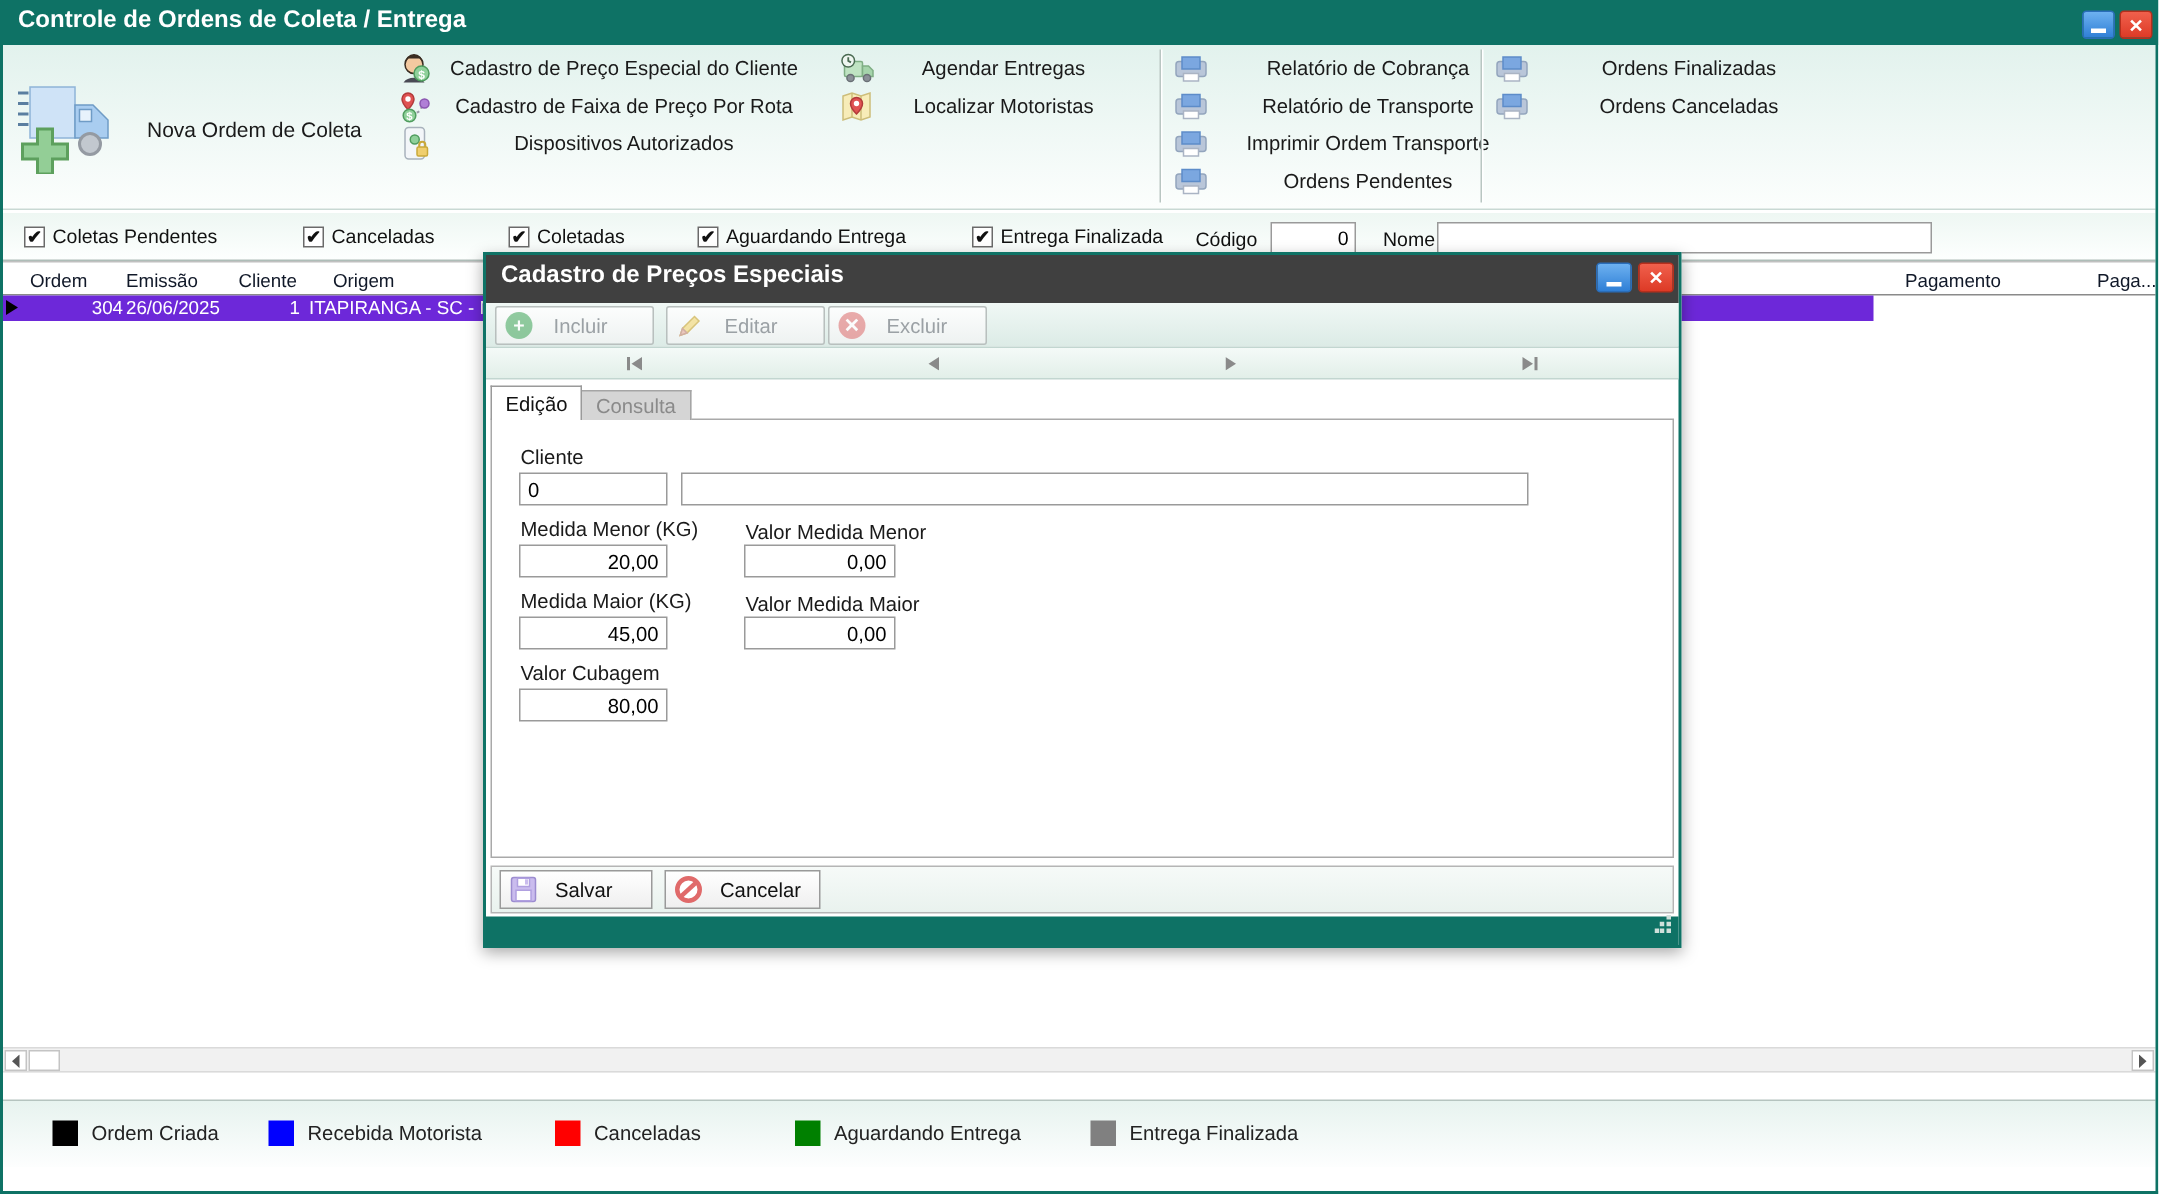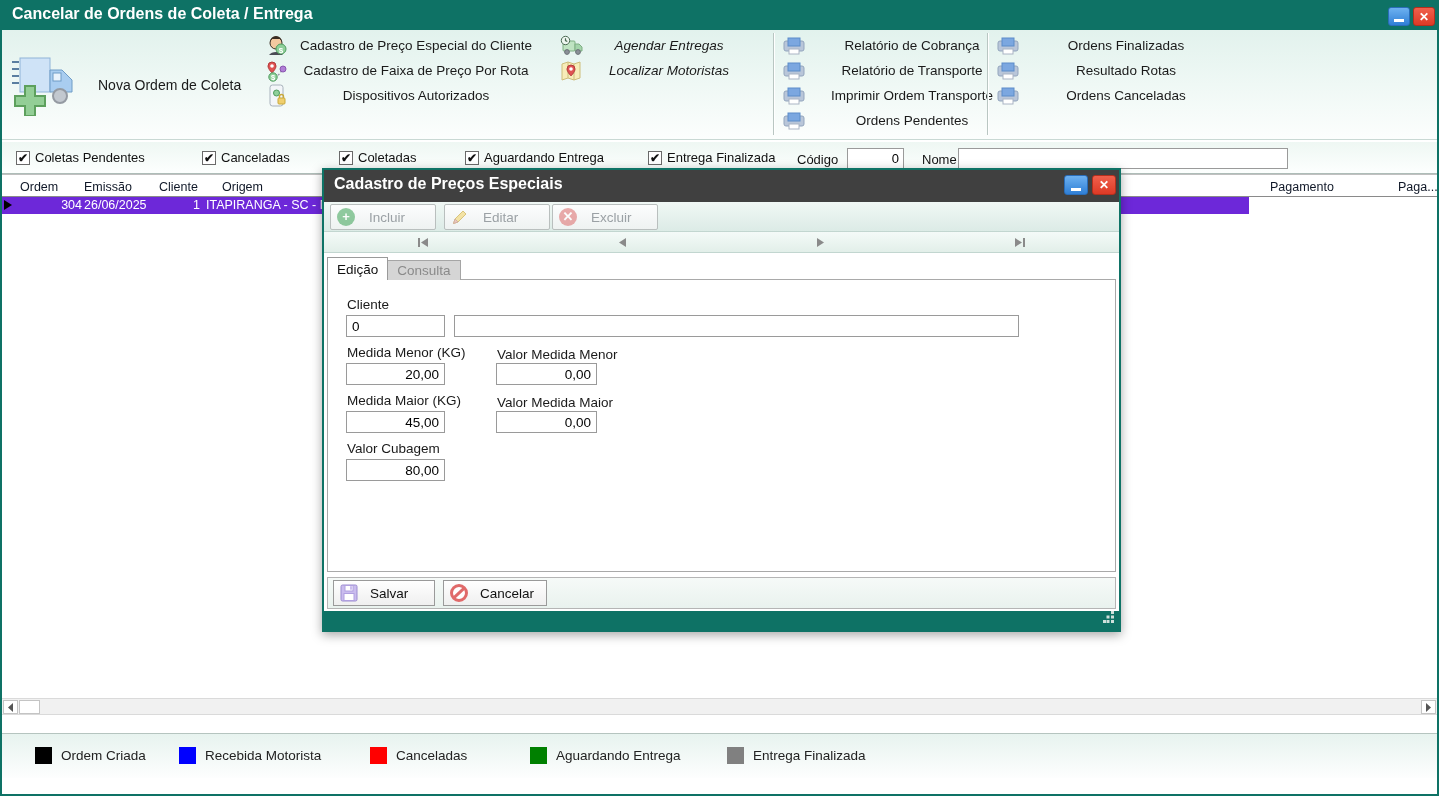--- a/index.html
+++ b/index.html
@@ -24,21 +24,21 @@
   .toolbar { position:absolute; left:2px; top:30px; width:1435px; height:110px;
              background:linear-gradient(#e2f2ed,#fcfefd); border-bottom:1px solid #c9d9d4; z-index:10; }
   .tb-label { font-size:13.5px; color:#1a1a1a; white-space:nowrap; }
   .neworder { position:absolute; left:6px; top:20px; display:flex; align-items:center; cursor:default; }
   .neworder .tb-label { margin-left:20px; font-size:14px; }
   .tb-group { position:absolute; display:flex; flex-direction:column; }
   .tb-item { display:flex; align-items:center; height:25px; cursor:default; }
   .tb-item .ico { width:26px; display:flex; justify-content:center; }
   .tb-item .cap { text-align:center; }
   .g1 .cap { width:252px; }
-  .g2 .cap { width:170px;font-style:italic; }
+  .g2 .cap { width:170px; }
   .g3 .cap { width:210px; }
   .g4 .cap { width:210px; }
   .tb-divider { position:absolute; top:3px; width:2px; height:102px; border-left:1px solid #b9c6c2; border-right:1px solid #ffffff; }
 
   
   .filterbar { position:absolute; left:2px; top:141px; width:1435px; height:33px;
                background:linear-gradient(#eef7f3,#fdfffe); border-top:1px solid #ffffff; border-bottom:1px solid #aebdb8; z-index:10; }
   .cb { position:absolute; top:8px; display:flex; align-items:center; }
   .cb .box { width:14px; height:14px; background:#fff; border:1px solid #6a6a6a; font-size:12px; line-height:12px;
              color:#111; display:flex; align-items:center; justify-content:center; font-weight:bold; }
@@ -120,21 +120,21 @@
   .bbtn .bic { margin-left:6px; margin-right:12px; width:18px; height:18px; }
 
   .dlg-footer { position:absolute; left:0; top:441px; width:795px; height:19px; background:#0e7265; }
 </style>
 </head>
 <body>
 
 <div class="screen">
 
   <div class="titlebar">
-    <span class="title">Cancelar de Ordens de Coleta / Entrega</span>
+    <span class="title">Controle de Ordens de Coleta / Entrega</span>
     <div class="winbtn min" style="left:1388px;">
         <div class="dash"></div>
       </div>
     <div class="winbtn close" style="left:1413px;">
         <span>✕</span>
       </div>
   </div>
 
   <div class="toolbar">
 
@@ -280,30 +280,20 @@
         <span class="cap tb-label">Ordens Finalizadas</span>
       </div>
       <div class="tb-item">
         <span class="ico">
           <svg width="24" height="21" viewBox="0 0 24 21">
             <rect x="2" y="6" width="20" height="10" rx="2" fill="#b9c6d9" stroke="#93a5bd"></rect>
             <rect x="6" y="3" width="12" height="8" fill="#7ba7e0" stroke="#5d8cc9"></rect>
             <rect x="7" y="14" width="10" height="5" fill="#ffffff" stroke="#aab4c4"></rect>
           </svg>
         </span>
-        <span class="cap tb-label">Resultado Rotas</span>
-      </div>
-      <div class="tb-item">
-        <span class="ico">
-          <svg width="24" height="21" viewBox="0 0 24 21">
-            <rect x="2" y="6" width="20" height="10" rx="2" fill="#b9c6d9" stroke="#93a5bd"></rect>
-            <rect x="6" y="3" width="12" height="8" fill="#7ba7e0" stroke="#5d8cc9"></rect>
-            <rect x="7" y="14" width="10" height="5" fill="#ffffff" stroke="#aab4c4"></rect>
-          </svg>
-        </span>
         <span class="cap tb-label">Ordens Canceladas</span>
       </div>
     </div>
   </div>
 
   <div class="filterbar">
     <div class="cb" style="left:14px;">
       <span class="box">✔</span>
       <span class="cap">Coletas Pendentes</span>
     </div>

